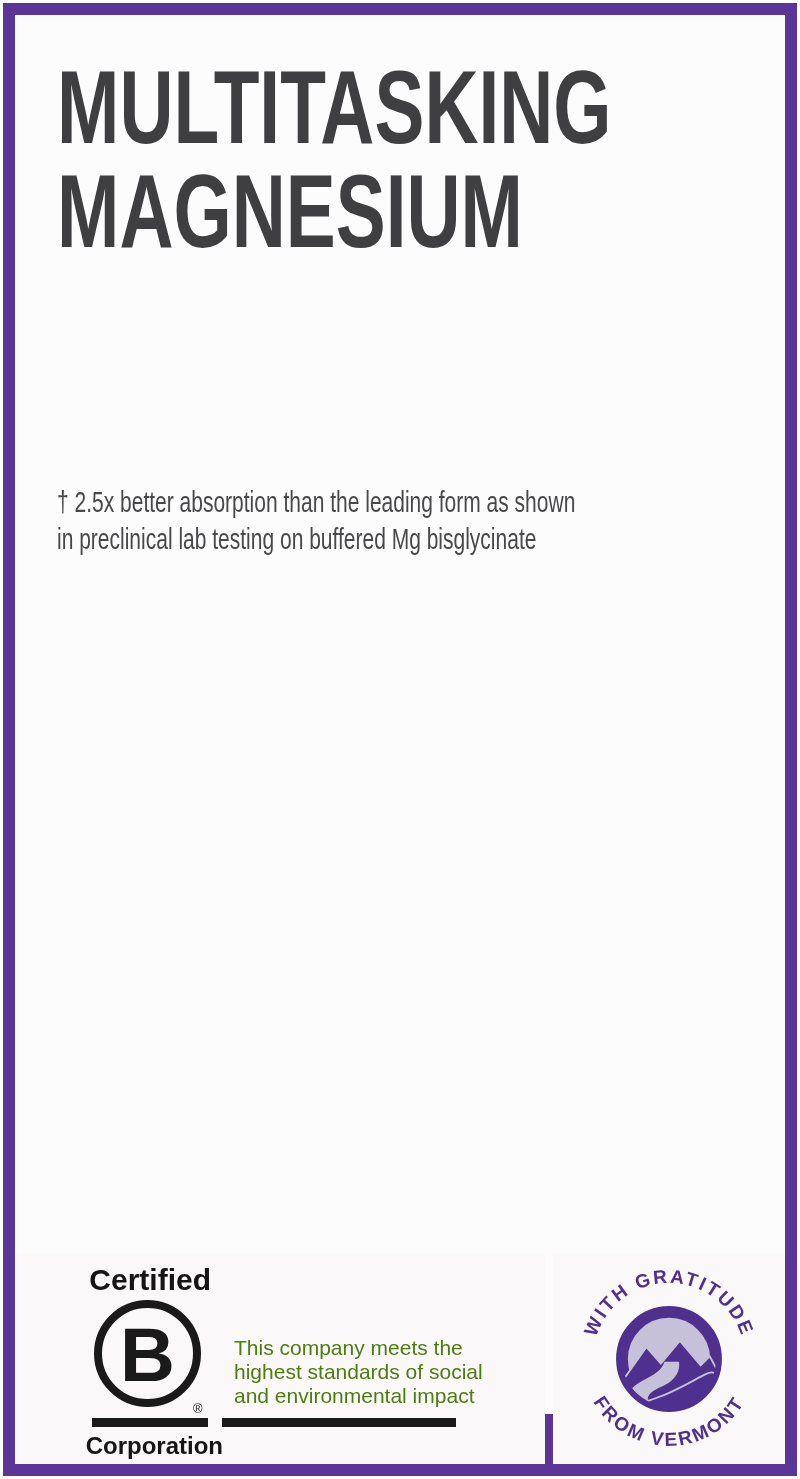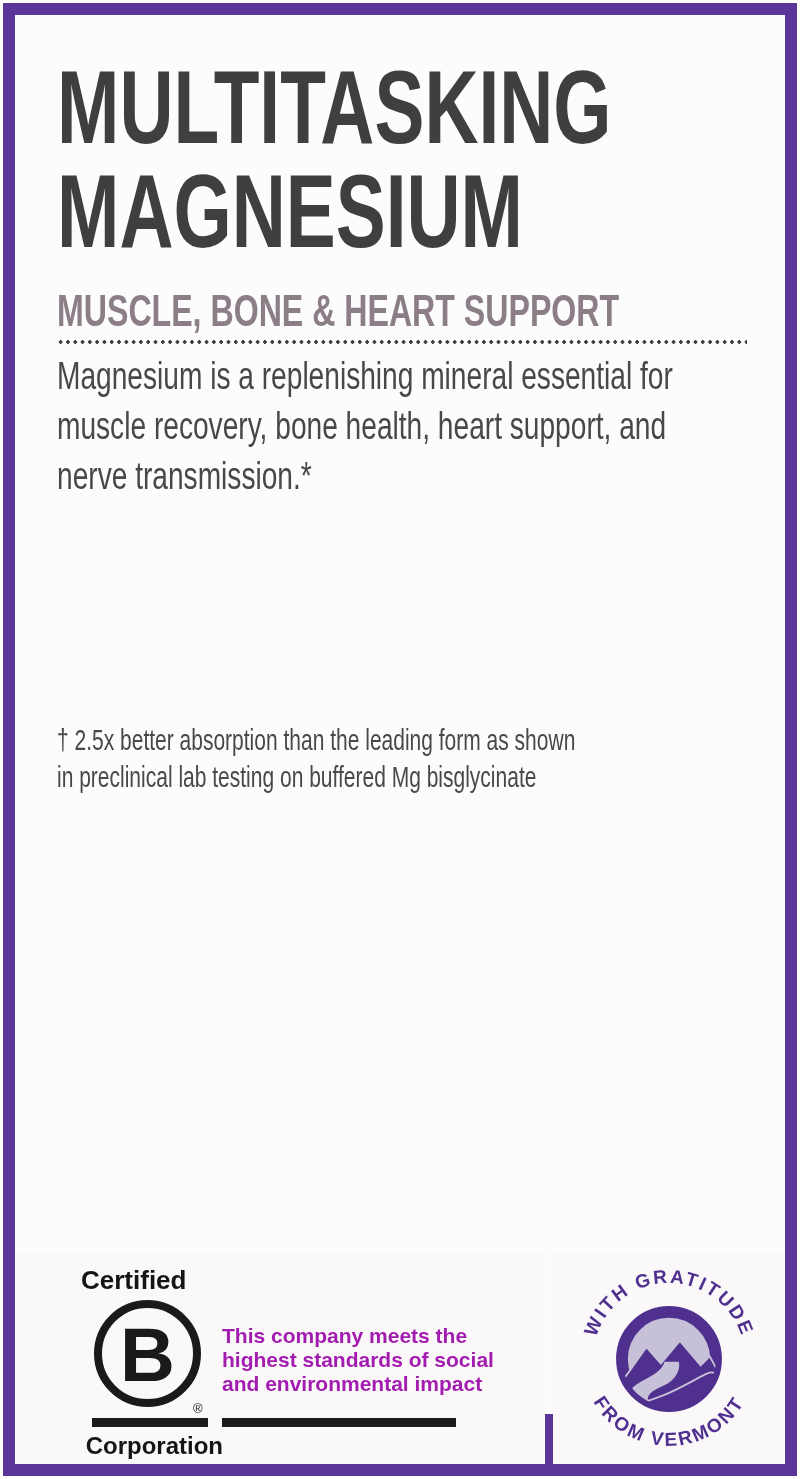--- a/index.html
+++ b/index.html
@@ -25,55 +25,48 @@
          transform:scaleX(0.74);transform-origin:0 0;}
   .sec2 p.sec-body,.sec3 p.sec-body{margin-top:3px;}
   p.footnote{margin:220px 0 0 42px;font-size:30px;line-height:37px;color:#48484a;
          white-space:pre-line;width:950px;
          transform:scaleX(0.70);transform-origin:0 0;}
 
   
   .bcorp-box{position:absolute;left:12px;top:1251px;width:530px;height:210px;background:#fbf8fa;}
   .vermont-box{position:absolute;left:550px;top:1251px;width:232px;height:210px;background:#fbf8fa;}
 
-  .certified{position:absolute;left:66px;top:12px;width:130px;text-align:left;
-         font-weight:bold;font-size:26px;line-height:28px;color:#151515;}
+  .certified{position:absolute;left:66px;top:12px;width:130px;text-align:right;
+         font-weight:bold;font-size:30px;line-height:28px;color:#151515;}
   .b-circle{position:absolute;left:79px;top:46px;width:91px;height:91px;
          border:8px solid #1a1a1a;border-radius:50%;display:flex;align-items:center;justify-content:center;}
   .b-letter{font-weight:bold;font-size:76px;line-height:76px;color:#1a1a1a;transform:translateY(1px);}
   .reg{position:absolute;left:178px;top:147px;font-size:13px;color:#1a1a1a;}
   .bar{position:absolute;background:#1a1a1a;height:9px;top:164px;}
   .bar-left{left:77px;width:116px;}
   .bar-right{left:207px;width:234px;}
   .corporation{position:absolute;left:56px;top:179px;width:152px;text-align:right;
          font-weight:bold;font-size:24px;line-height:26px;color:#151515;}
-  .tagline{position:absolute;left:207px;top:70px;margin:0;font-weight:bold;font-size:21px;
-         line-height:24px;color:#a21caf;white-space:pre-line;}
+  .tagline{position:absolute;left:207px;top:70px;margin:12px;font-weight:normal;font-size:21px;
+         line-height:24px;color:#4d7c0f;white-space:pre-line;}
 
   .badge-svg{position:absolute;left:21px;top:10px;}
   .badge-arc-text{font-family:"Liberation Sans",sans-serif;font-weight:bold;font-size:21px;
          letter-spacing:2.5px;fill:#50308f;}
 </style>
 </head>
 <body>
 
 <div class="page">
   <div class="frame">
 
     <section class="main-box">
       <h1 class="title">MULTITASKING
 MAGNESIUM</h1>
 
-      <div class="section sec1">
-        <h2 class="sec-heading">MUSCLE, BONE &amp; HEART SUPPORT</h2>
-        <div class="dotted"></div>
-        <p class="sec-body">Magnesium is a replenishing mineral essential for
-muscle recovery, bone health, heart support, and
-nerve transmission.*</p>
-      </div>
 
 
 
       <p class="footnote">† 2.5x better absorption than the leading form as shown
 in preclinical lab testing on buffered Mg bisglycinate</p>
     </section>
 
     <section class="bcorp-box">
       <div class="certified">Certified</div>
       <div class="b-circle">

